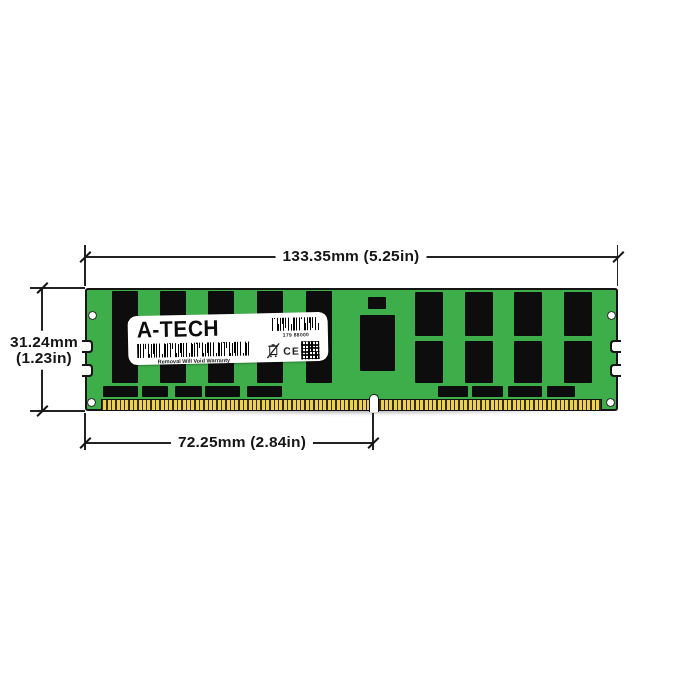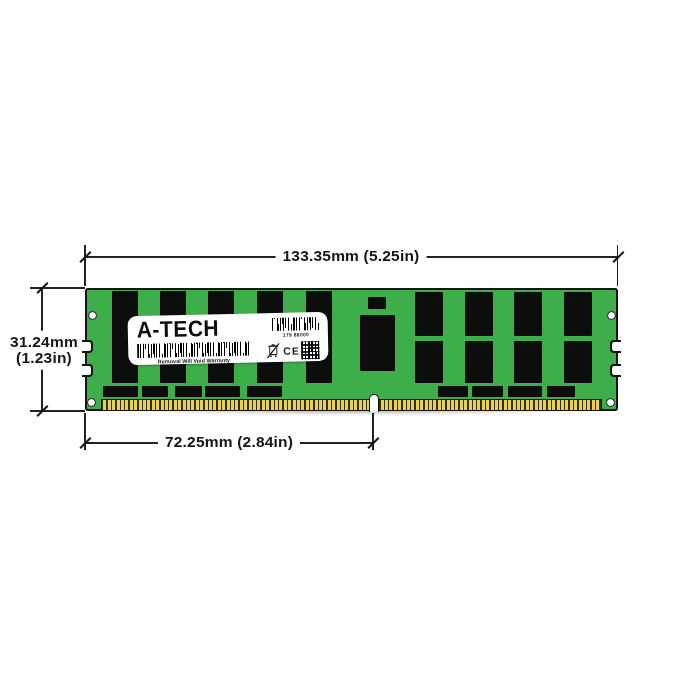--- a/index.html
+++ b/index.html
@@ -102,21 +102,21 @@
     <div>(1.23in)</div>
   </div>
 </div>
 
 <div>
   <div class="dline w1-5" style="left:84.2px;top:413px;height:37px;"></div>
   <div class="dline w1-5" style="left:372.2px;top:413px;height:37px;"></div>
   <div class="dline h1-5" style="left:85px;top:442.2px;width:288px;"></div>
   <div class="tick" style="left:77.5px;top:441.9px;"></div>
   <div class="tick" style="left:365.5px;top:441.9px;"></div>
-  <div class="dimtext" style="left:229px;top:442px;">72.25mm (2.84in)</div>
+  <div class="dimtext" style="left:242px;top:442px;">72.25mm (2.84in)</div>
 </div>
 
 <div class="module">
   <div class="mshadow"></div>
   <div class="pcb"></div>
 
   <div class="chip tall" style="left:27px;"></div>
   <div class="chip tall" style="left:75px;"></div>
   <div class="chip tall" style="left:123px;"></div>
   <div class="chip tall" style="left:172px;"></div>

